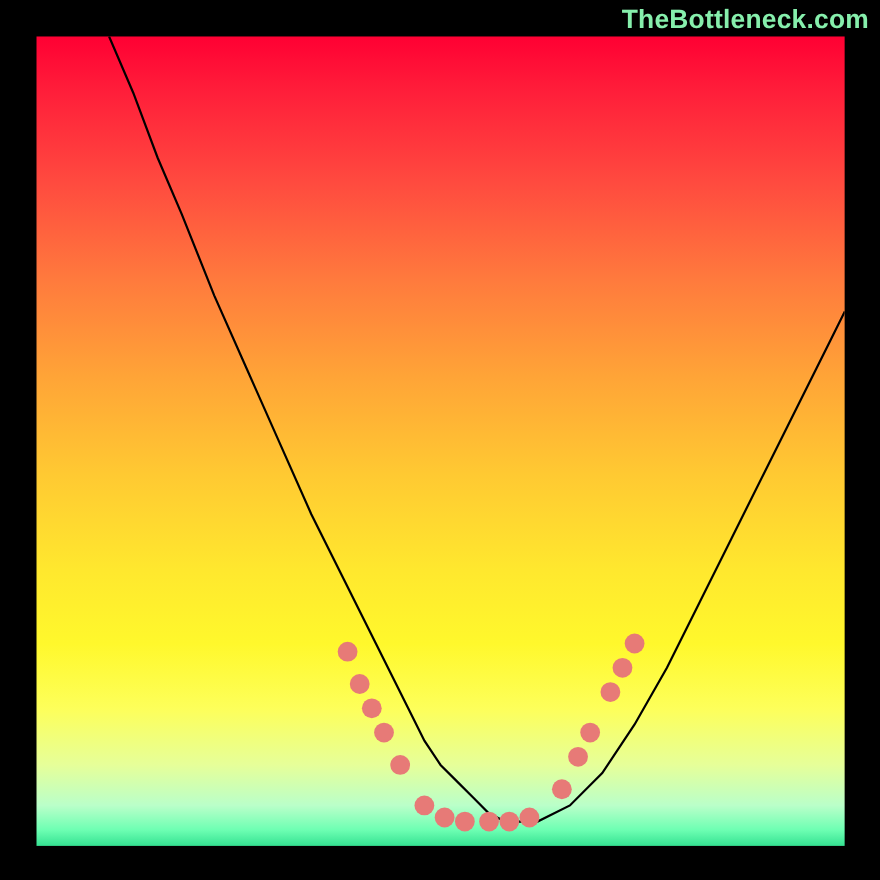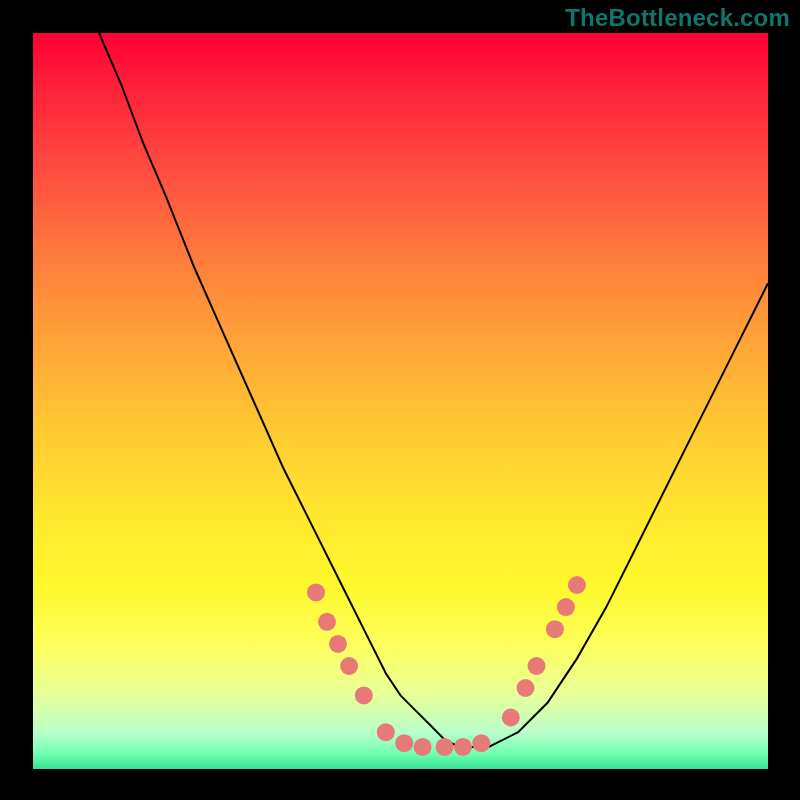--- a/index.html
+++ b/index.html
@@ -50,21 +50,21 @@
     width: 735px;
     height: 736px;
   }
   .watermark {
     position: absolute;
     top: 4px;
     right: 10px;
     font-family: Arial, Helvetica, sans-serif;
     font-size: 24px;
     font-weight: 600;
-    color: #0f766e;
+    color: #86efac;
     letter-spacing: 0.2px;
   }
 </style>
 </head>
 <body>
 
 <div class="stage">
   <div class="plot">
     <div class="gradient"></div>
     <svg class="curve" viewBox="0 0 735 736" preserveAspectRatio="none">

